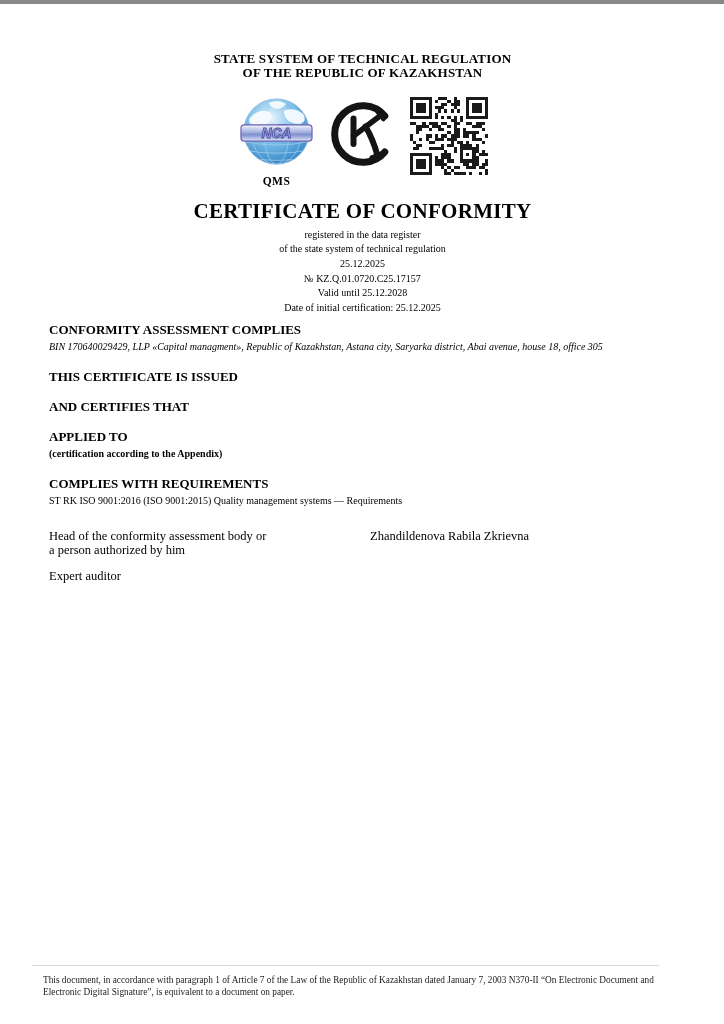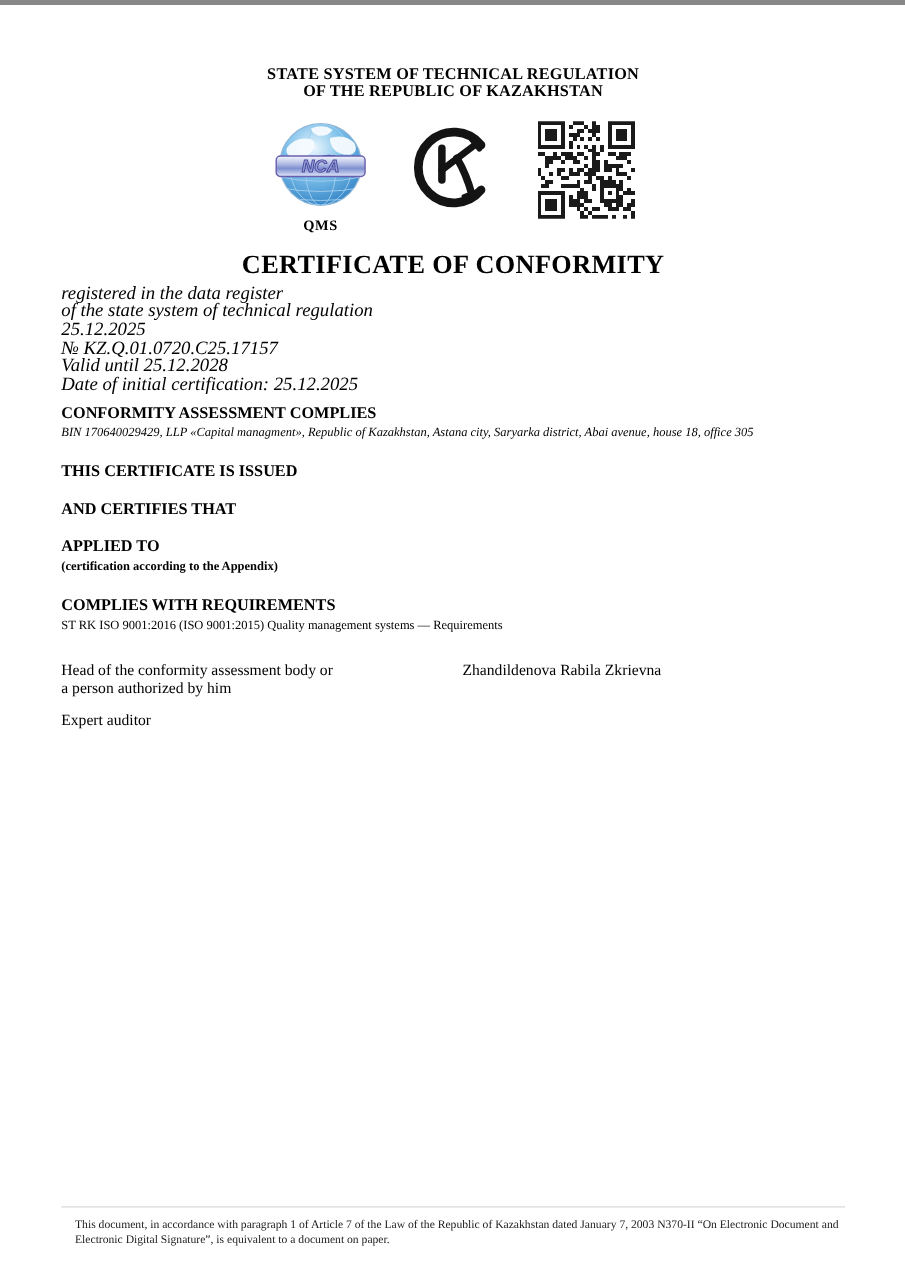--- a/index.html
+++ b/index.html
@@ -10,43 +10,43 @@
     margin:4px auto;
     background:#ffffff;
     font-family:"Liberation Serif", serif;
     color:#000;
     overflow:hidden;
   }
   .content { position:absolute; top:48px; left:49px; width:627px; }
 
   .doc-header { text-align:center; font-weight:bold; font-size:13px; line-height:13.8px; letter-spacing:0.2px; }
 
-  .logos-row { margin-top:17px; display:flex; justify-content:center; align-items:flex-start; gap:32px; }
+  .logos-row { margin-top:17px; display:flex; justify-content:center; align-items:flex-start; gap:12px; }
   .nca-block { width:78px; display:flex; flex-direction:column; align-items:center; }
   .qms { margin-top:5px; font-weight:bold; font-size:11.5px; letter-spacing:0.5px;font-family:Liberation Serif, serif; }
   .kt-svg { margin-top:2px; }
 
   .title { margin-top:13px; text-align:center; font-size:21px; font-weight:bold; letter-spacing:0.3px; line-height:22px; }
 
-  .reg { margin-top:6px; font-size:15px; line-height:14.7px;font-style:italic; }
+  .reg { margin-top:6px; text-align:center; font-size:10px; line-height:14.7px; }
 
   .sections { margin-top:7px; }
   .section { margin-bottom:16px; }
   .section h3 { font-size:13px; font-weight:bold; line-height:14px; margin-bottom:2px; }
   .section .body { font-size:10px; line-height:15px; }
   .body.italic { font-style:italic; }
   .body.bold { font-weight:bold; font-style:normal; }
   .body.regular { font-style:normal; }
 
   .sig-block { margin-top:22px; }
   .sig-row { display:flex; align-items:flex-start; margin-bottom:13px; font-size:12.5px; }
   .sig-label { width:321px; font-weight:normal; line-height:13.8px; }
   .sig-value { flex:1; line-height:13.8px; }
 
-  .footer { position:absolute; top:961px; left:49px; width:627px; }
+  .footer { position:absolute; top:961px; left:32px; width:627px; }
   .footer-rule { border-top:1px solid #d9d9d9; height:0; }
   .footer-text { margin-top:9px; padding-left:11px; padding-right:4px; font-size:9.3px; line-height:11.6px; color:#1c1c1c; }
 </style>
 </head>
 <body>
 
 <div class="page">
   <div class="content">
 
     <div class="doc-header">

